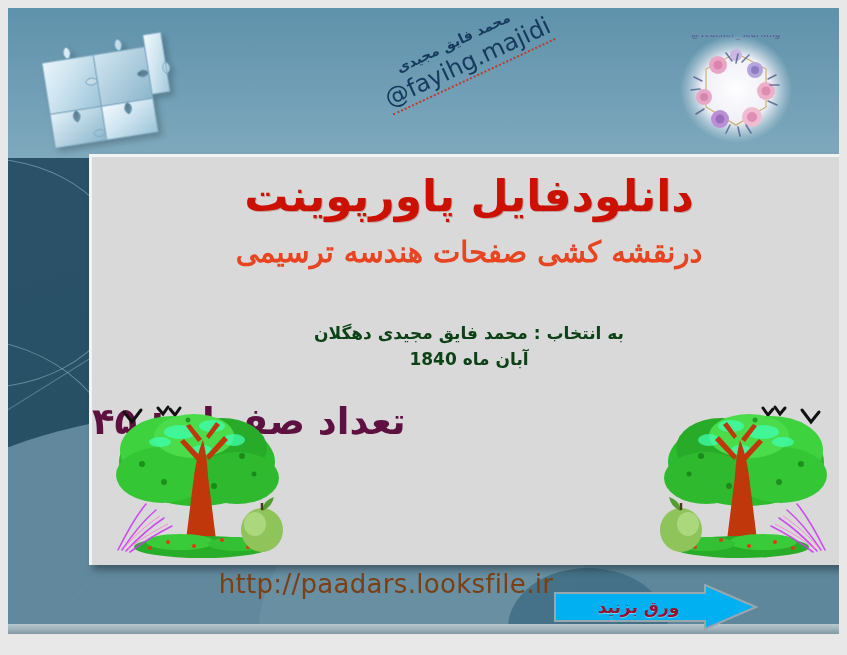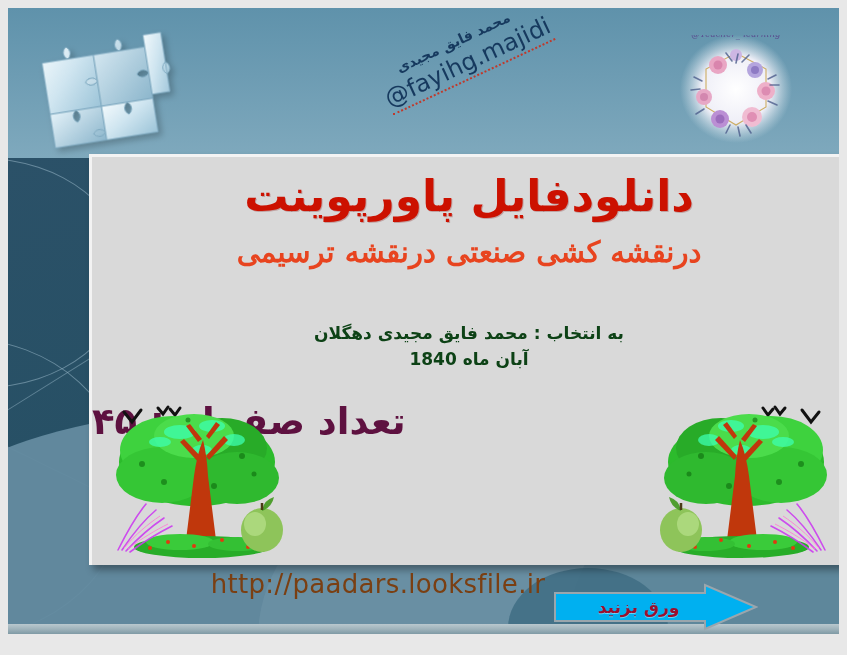--- a/index.html
+++ b/index.html
@@ -201,21 +201,21 @@
     color:#5e1140;
     letter-spacing:1px;
   }
 
   
   .tree-left{ position:absolute; left:10px; bottom:0; width:210px; height:175px; }
   .tree-right{ position:absolute; right:5px; bottom:0; width:210px; height:175px; transform:scaleX(-1); }
 
   
   .site-url{
-    position:absolute; left:150px; top:561px;
+    position:absolute; left:158px; top:561px;
     width:440px;
     text-align:center;
     font-family:"DejaVu Sans", sans-serif;
     font-size:26px;
     color:#7a3f12;
     letter-spacing:.3px;
   }
 
   
   #next-arrow{
@@ -315,21 +315,21 @@
           <path d="M22,46 l-8,-4 M20,54 l-9,1 M24,74 l-8,5"></path>
         </g>
         <text class="logo-text" x="56" y="56" text-anchor="middle" font-family="DejaVu Serif, serif" font-style="italic" font-size="8.5" fill="#5a4f90">@Teacher_ learning</text>
       </svg>
     </div>
 
     <div id="content-panel">
 
       <div class="title-main">دانلودفایل پاورپوینت</div>
 
-      <div class="title-sub">درنقشه کشی صنعتی  درنقشه ترسیمی</div>
+      <div class="title-sub">درنقشه کشی صفحات  هندسه ترسیمی</div>
 
       <div class="byline">
         <span>به انتخاب :  محمد فایق مجیدی  دهگلان</span>
         <span class="byline-date">آبان ماه 1840</span>
       </div>
 
       <div class="page-count">تعداد صفحات: ۴۵</div>
 
       <svg class="tree-left" viewBox="0 0 210 175">
         <g fill="none" stroke="#111" stroke-width="3" stroke-linecap="round">

